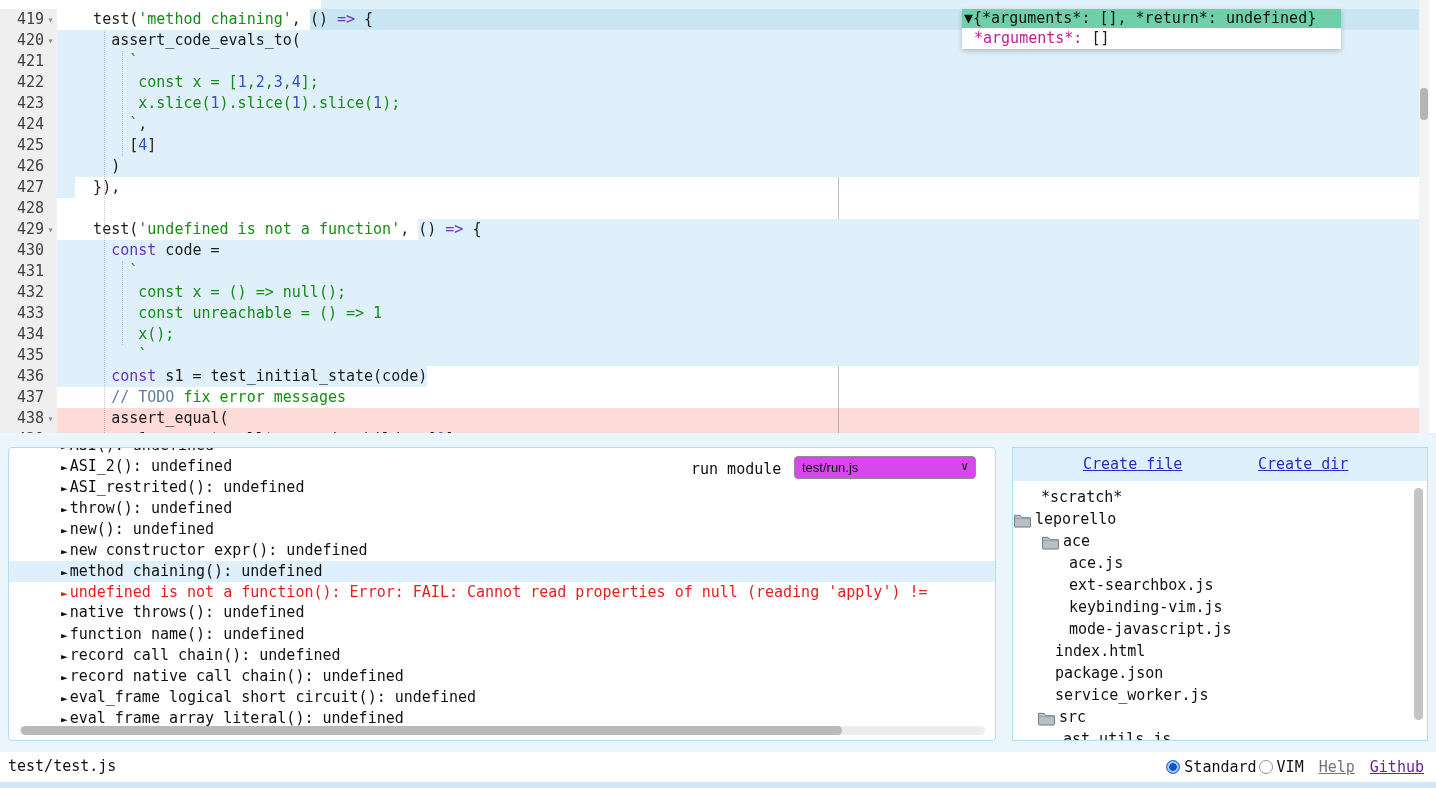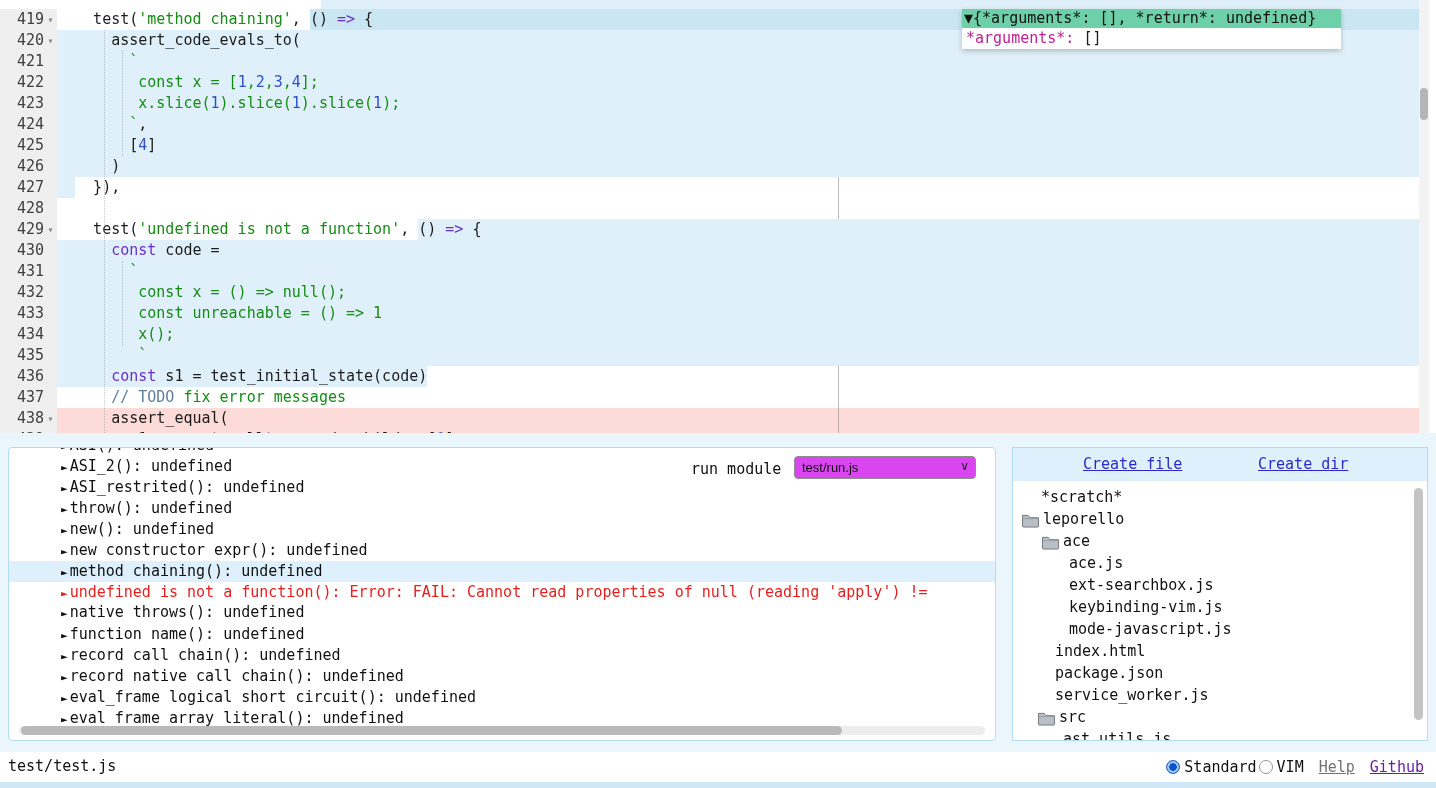--- a/index.html
+++ b/index.html
@@ -28,21 +28,21 @@
   .top-strip { position:absolute; left:321px; top:0; width:1098px; height:9px; background:#dff0fa; }
   .guide { position:absolute; width:0; border-left:1px dotted rgba(130,130,130,.45); }
   .pane-divider { position:absolute; left:838px; width:1px; background:rgba(110,110,110,.45); }
   .ed-sb-track { position:absolute; left:1419px; top:0; width:10px; height:433px; background:#f3f3f3; }
   .ed-sb-thumb { position:absolute; left:1420px; top:88px; width:8px; height:32px; background:#b5b5b5; border-radius:4px; }
 
   
   .tooltip { position:absolute; left:962px; top:9px; width:379px; z-index:10; box-shadow:0 2px 5px rgba(0,0,0,.22); font:15px/21px "DejaVu Sans Mono", monospace; }
   .tooltip-header { background:#6ed0a9; color:#111; height:19px; line-height:19px; white-space:pre; padding-left:2px; }
   .tooltip-body { background:#fff; }
-  .tooltip-row { height:21px; white-space:pre; padding-left:4px; }
+  .tooltip-row { height:21px; white-space:pre; padding-left:12px; }
   .tt-key { color:#c21d96; }
   .tt-val { color:#1c1c1c; }
 
   
   .bottom-section { position:absolute; left:0; top:433px; width:1436px; height:319px; background:#eaf5fc; }
 
   
   .results-panel { position:absolute; left:8px; top:14px; width:988px; height:294px; background:#fff; border:1px solid #b3dcf2; border-radius:4px; overflow:hidden; }
   .result-row { position:absolute; left:0; width:100%; height:21px; font:15px/21px "DejaVu Sans Mono", monospace; color:#111; padding-left:52px; white-space:pre; overflow:hidden; }
   .result-row.sel { background:#def0fb; }
@@ -243,21 +243,21 @@
       </div>
     </div>
 
     <div class="tree-panel">
       <div class="tree-header">
         <span class="tree-link create-file">Create file</span>
         <span class="tree-link create-dir">Create dir</span>
       </div>
       <div class="tree-rows">
           <div class="tree-row" style="padding-left: 28px;"><span>*scratch*</span></div>
-          <div class="tree-row" style="padding-left: 8px;"><span class="folder-icon"><svg viewBox="0 0 20 16" width="19" height="15">
+          <div class="tree-row" style=""><span class="folder-icon"><svg viewBox="0 0 20 16" width="19" height="15">
                 <path d="M1.5 2.5 h6 l2 2.5 h9 v9 a1 1 0 0 1 -1 1 h-15 a1 1 0 0 1 -1 -1 z" fill="#b9bfc6" stroke="#6f757c" stroke-width="1"></path>
                 <path d="M1.5 6 h17.5" stroke="#8d949b" stroke-width="0.8"></path>
               </svg></span><span>leporello</span></div>
           <div class="tree-row" style="padding-left: 28px;"><span class="folder-icon"><svg viewBox="0 0 20 16" width="19" height="15">
                 <path d="M1.5 2.5 h6 l2 2.5 h9 v9 a1 1 0 0 1 -1 1 h-15 a1 1 0 0 1 -1 -1 z" fill="#b9bfc6" stroke="#6f757c" stroke-width="1"></path>
                 <path d="M1.5 6 h17.5" stroke="#8d949b" stroke-width="0.8"></path>
               </svg></span><span>ace</span></div>
           <div class="tree-row" style="padding-left: 56px;"><span>ace.js</span></div>
           <div class="tree-row" style="padding-left: 56px;"><span>ext-searchbox.js</span></div>
           <div class="tree-row" style="padding-left: 56px;"><span>keybinding-vim.js</span></div>

